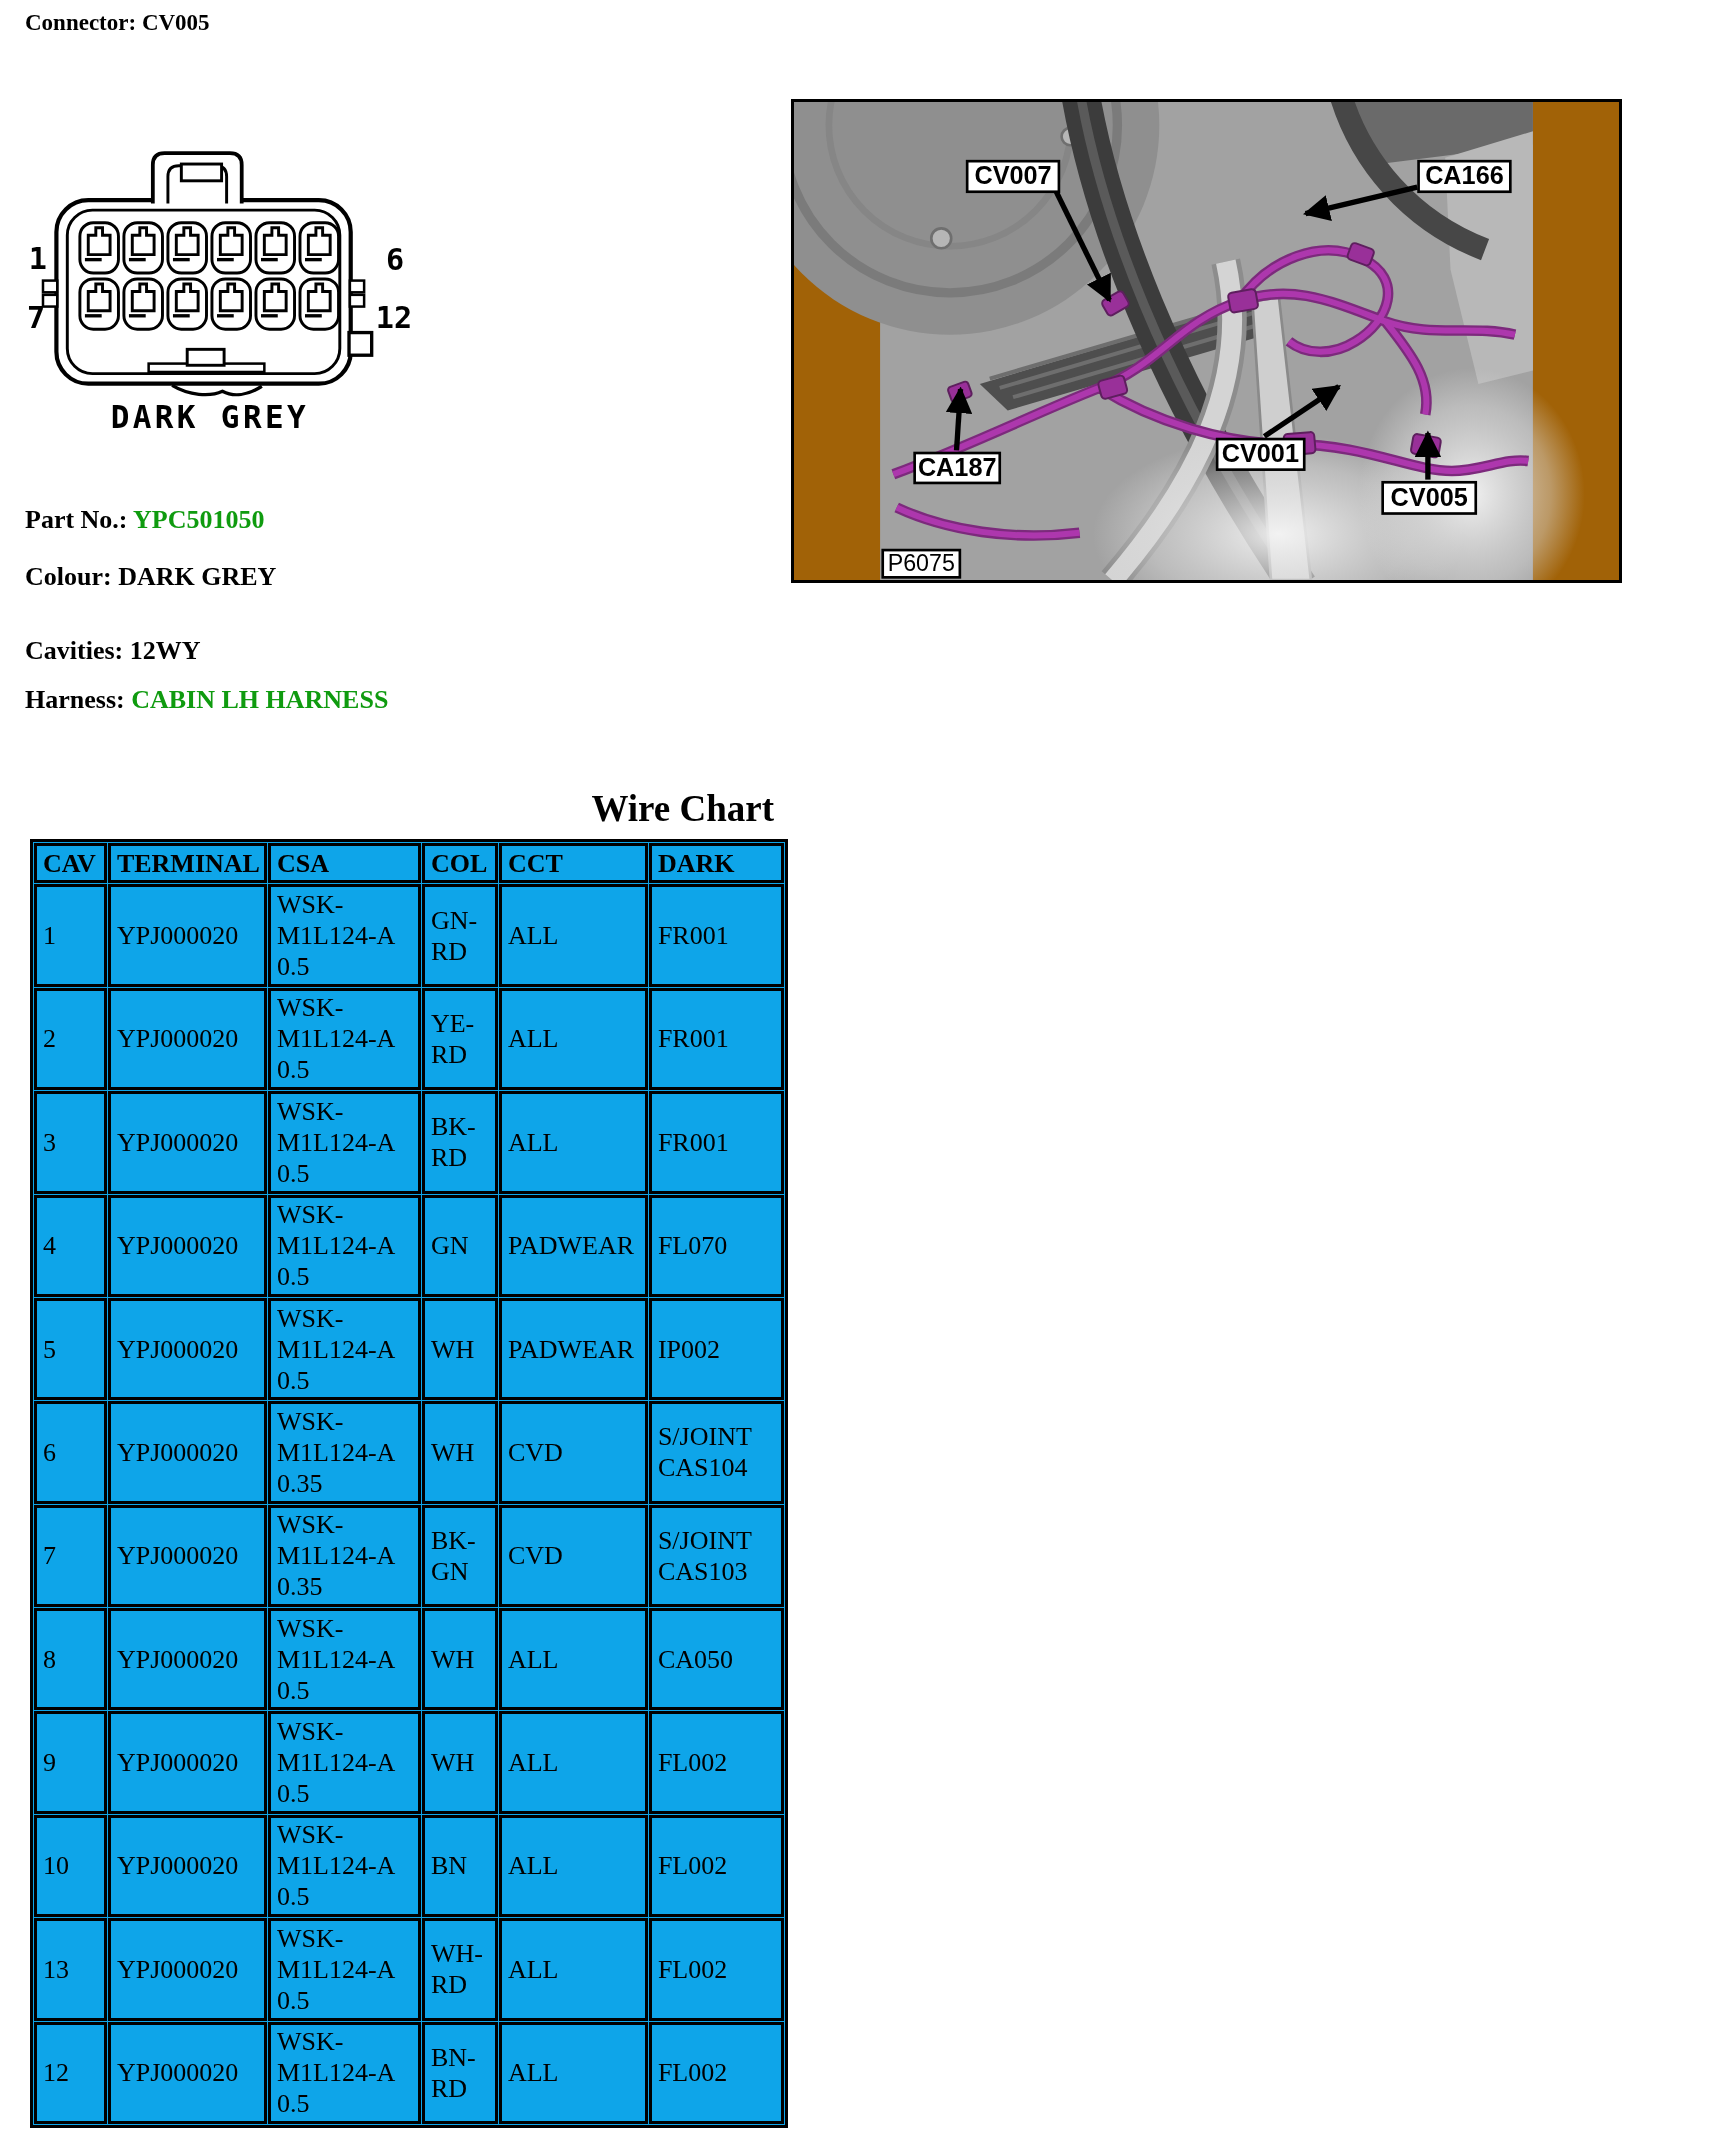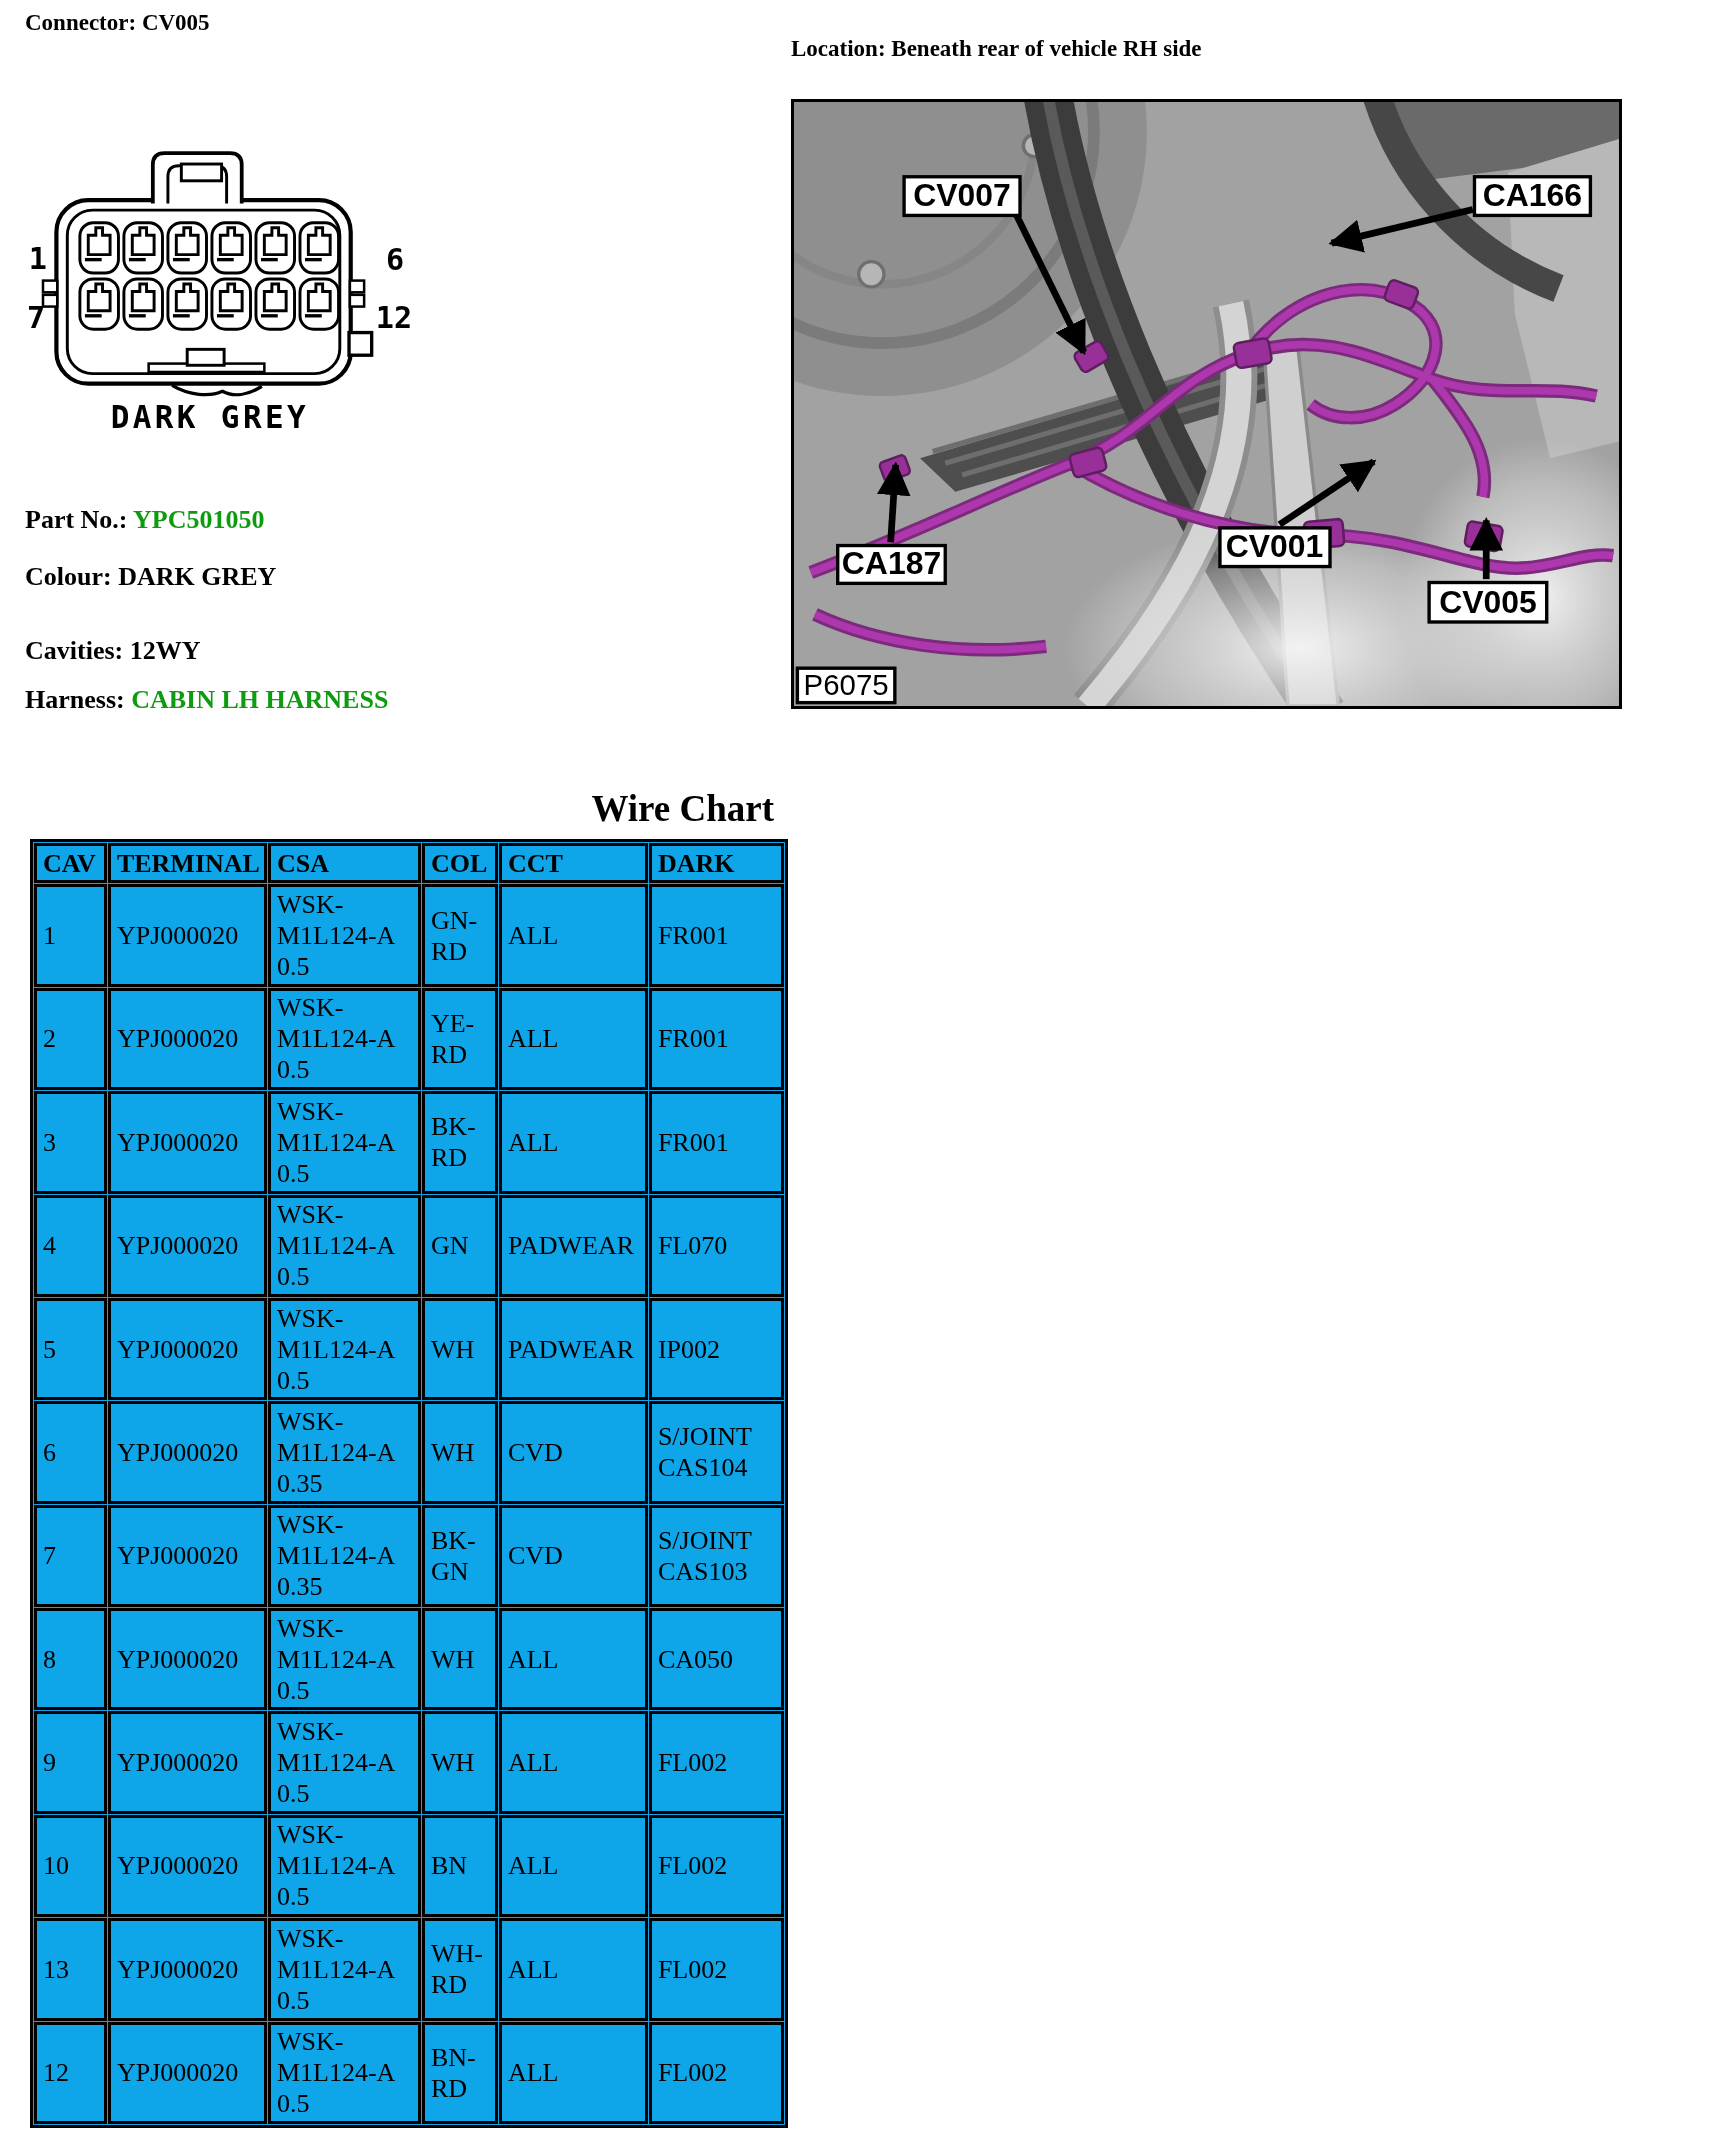--- a/index.html
+++ b/index.html
@@ -19,21 +19,21 @@
   .diagram svg { width:100%; height:100%; }
   .pin-num { font-family:"DejaVu Sans Mono", monospace; font-weight:bold; font-size:36px; }
   .diag-caption { font-family:"DejaVu Sans Mono", monospace; font-weight:bold; font-size:37px; letter-spacing:4px; }
 
   
   .info-line { left:25px; font-weight:bold; font-size:26px; white-space:nowrap; }
   .info-line .val-green { color:var(--accent_green);text-align:right; }
   .part-no { top:505px; } .colour { top:562px; } .cavities { top:636px; } .harness { top:685px; }
 
   
-  .photo { left:791px; top:99px; width:831px; height:610px; border:3.4px solid #000; background:#a16207; }
+  .photo { left:791px; top:99px; width:831px; height:484px; border:3.4px solid #000; background:#a16207; }
   .photo svg { width:100%; height:100%; display:block; }
   .callout-box { fill:#ffffff; stroke:#000; stroke-width:4; }
   .callout-text { font-family:"Liberation Sans", sans-serif; font-weight:bold; font-size:38px; }
   .photo-code-text { font-family:"Liberation Sans", sans-serif; font-size:35px; }
   .arrow { stroke:#000; stroke-width:8; }
   .harness-outline { stroke:#7c2a7c; stroke-width:16; fill:none; }
   .harness { stroke:var(--harness_magenta); stroke-width:9; fill:none; }
   .conn-blob { fill:#993099; stroke:#5e1f5e; stroke-width:3; }
 
   
@@ -51,21 +51,20 @@
   table.wt th { font-weight:bold; height:40px; white-space:nowrap; }
   table.wt td { height:94px; font-weight:normal; }
 
   .diagram path, .diagram rect { vector-effect:none; }
 </style>
 </head>
 <body>
 
 <div class="abs hdr hdr-left">Connector: CV005</div>
 <div class="abs hdr hdr-right">
-  <div class="line2">Location: Beneath rear of vehicle RH side</div>
 </div>
 
 <div class="abs diagram">
   <svg viewBox="0 0 520 360">
     <defs>
       <g id="term">
         <path d="M -4,-24 h 8 v 9 h 9 v 23 h -26 v -23 h 9 z" fill="#fff" stroke="#000" stroke-width="3.5"></path>
         <path d="M -17,14 h 20" stroke="#000" stroke-width="4" fill="none"></path>
       </g>
     </defs>

